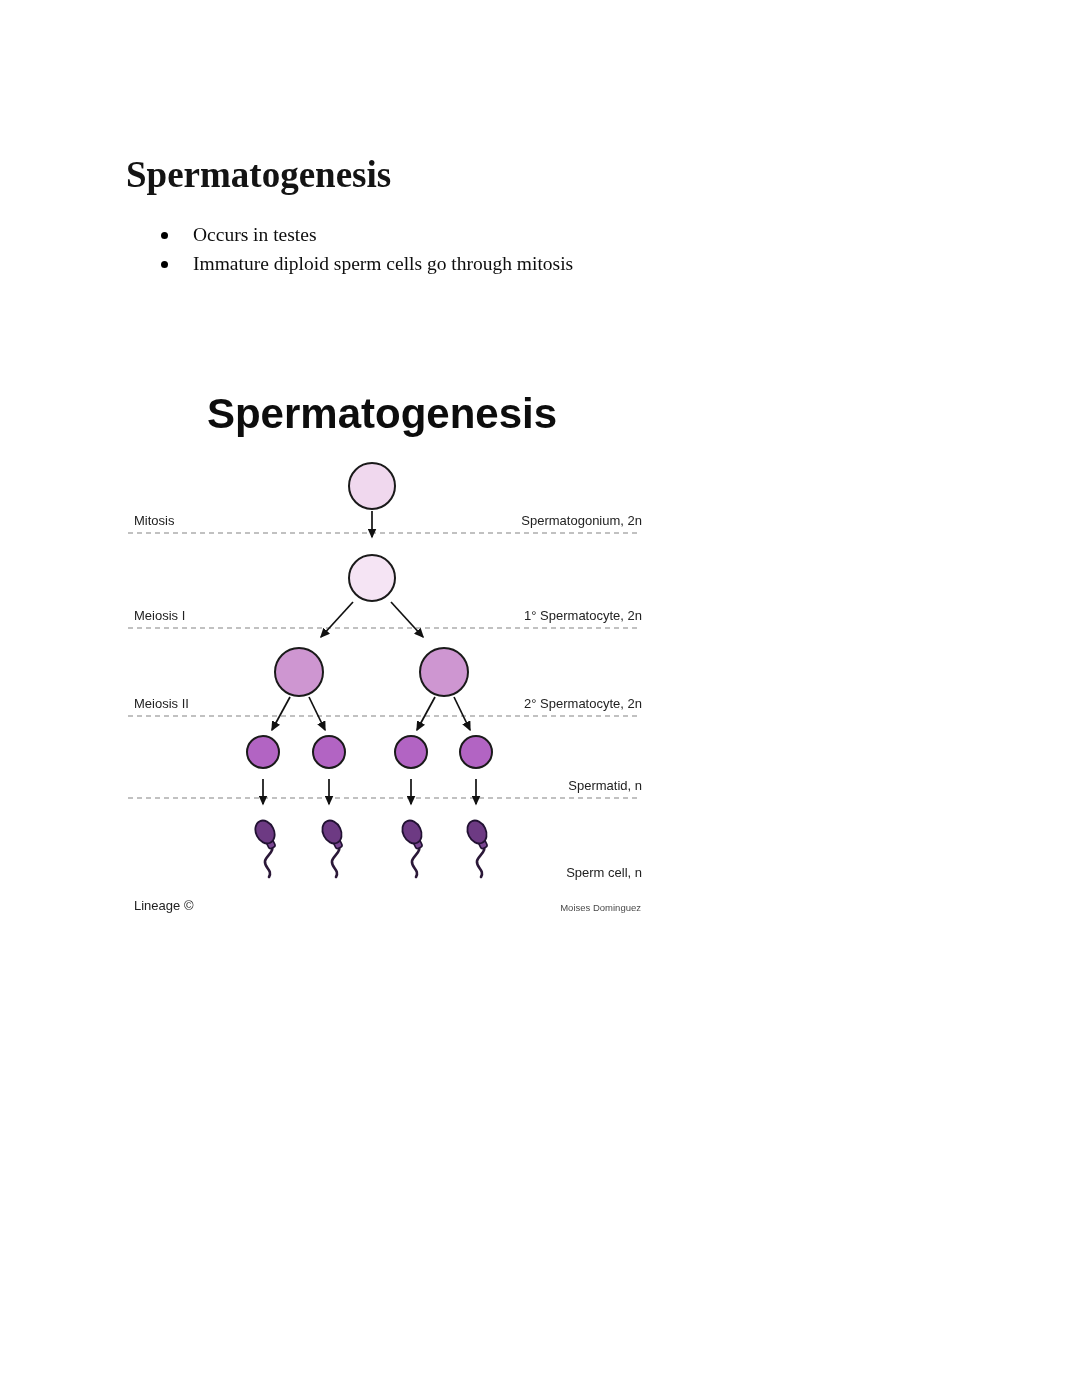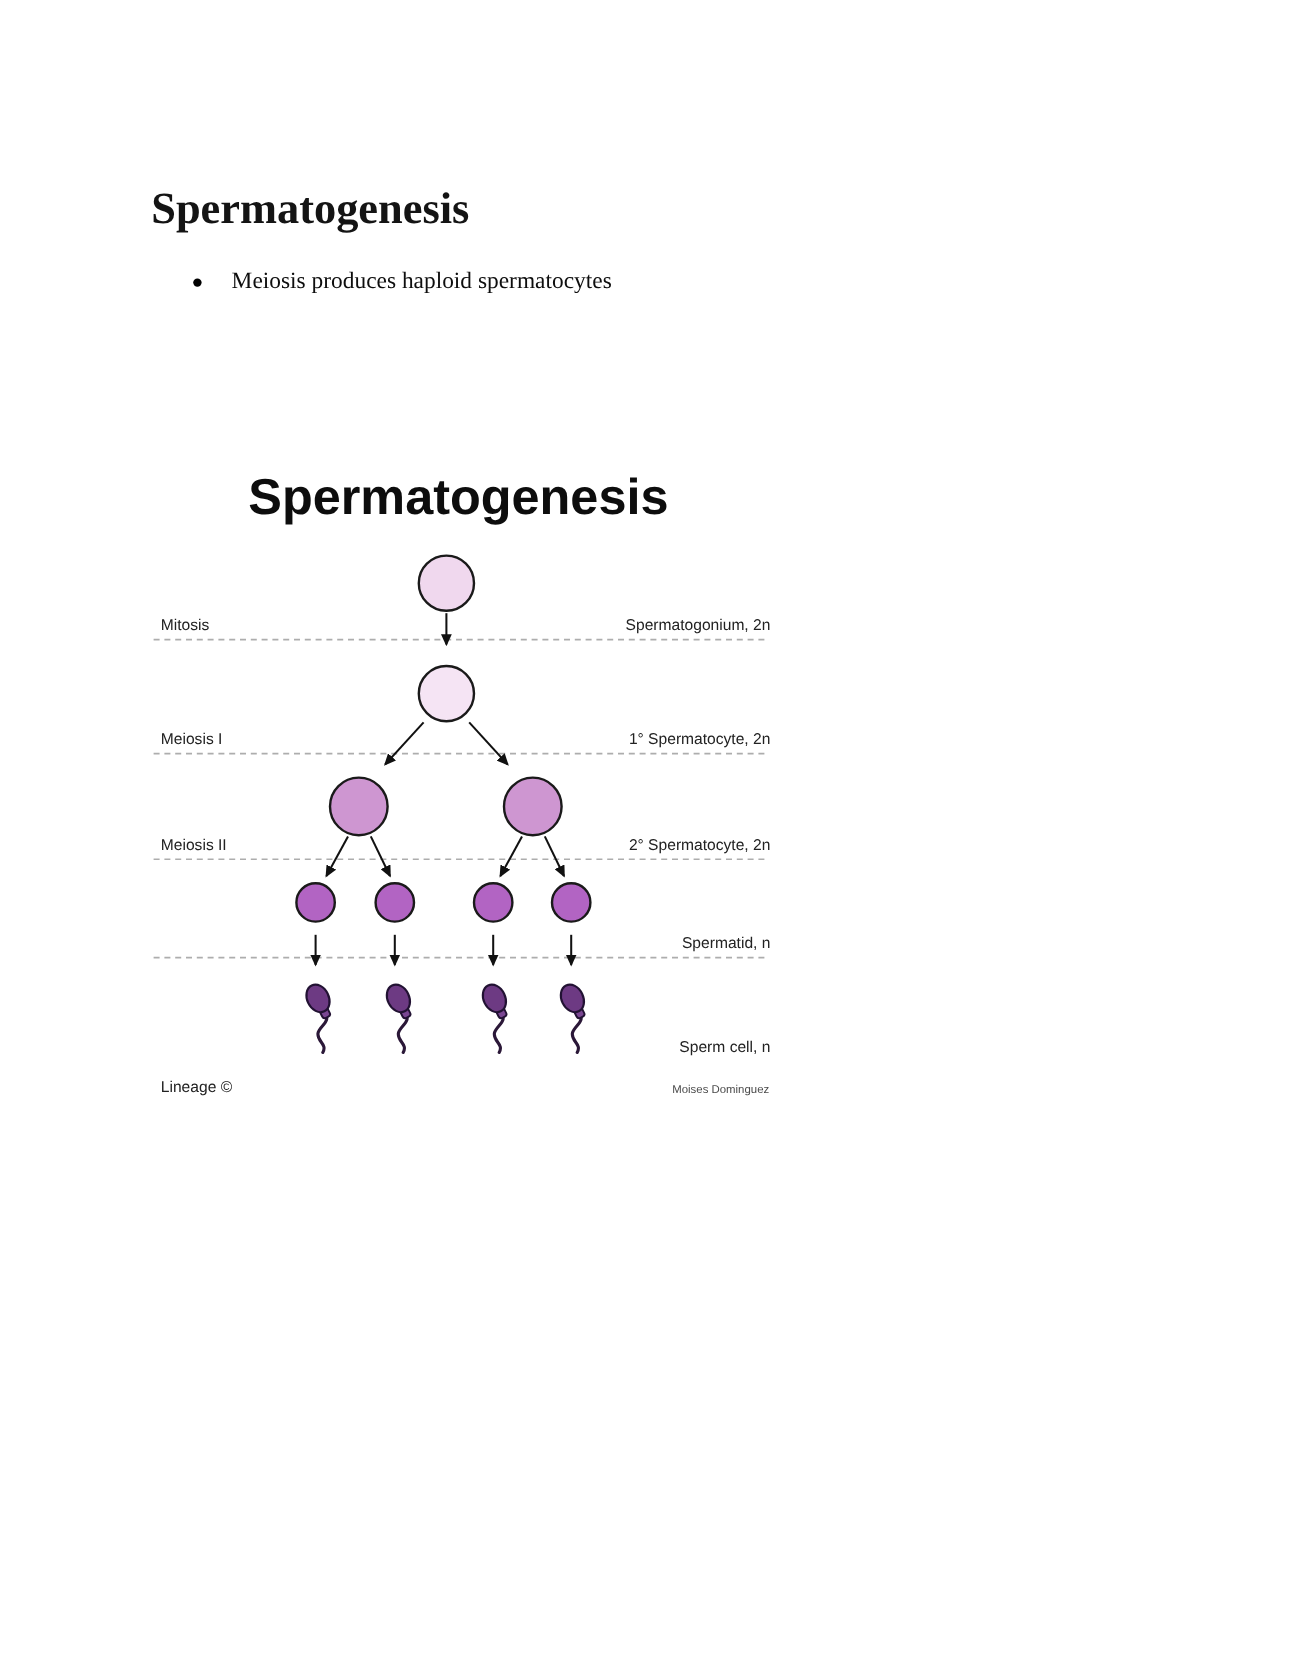--- a/index.html
+++ b/index.html
@@ -76,21 +76,25 @@
 </head>
 <body>
 
 <div>
 
   <h1 class="page-title">Spermatogenesis</h1>
 
   <ul class="bullet-list">
     <li class="bullet-item">
       <span class="bullet-dot"></span>
-      <span>Meiosis produces haploid spermatocytes</span>
+      <span>Occurs in testes</span>
+    </li>
+    <li class="bullet-item">
+      <span class="bullet-dot"></span>
+      <span>Immature diploid sperm cells go through mitosis</span>
     </li>
   </ul>
 
   <figure class="diagram-figure">
     <svg width="560" height="545" viewBox="0 0 560 545" xmlns="http://www.w3.org/2000/svg">
       <defs>
         <marker id="ah" viewBox="0 0 10 9" refX="8.5" refY="4.5" markerWidth="10" markerHeight="9" markerUnits="userSpaceOnUse" orient="auto">
           <path d="M0,0 L10,4.5 L0,9 Z" fill="#111111"></path>
         </marker>
 

